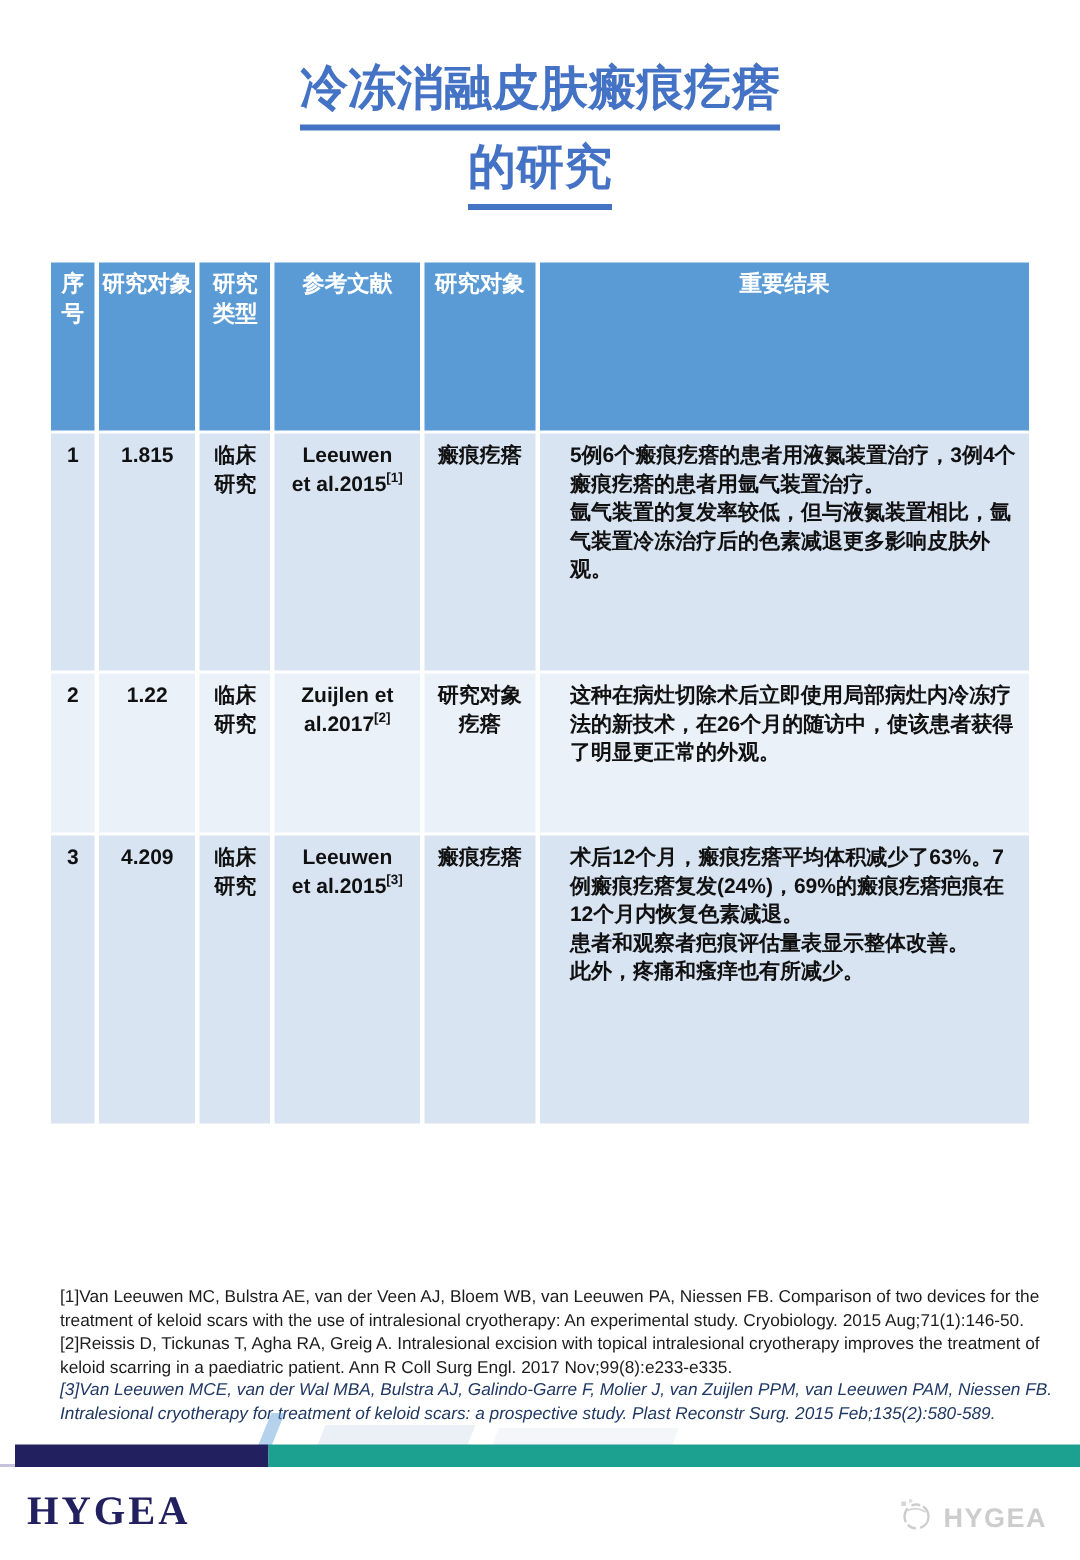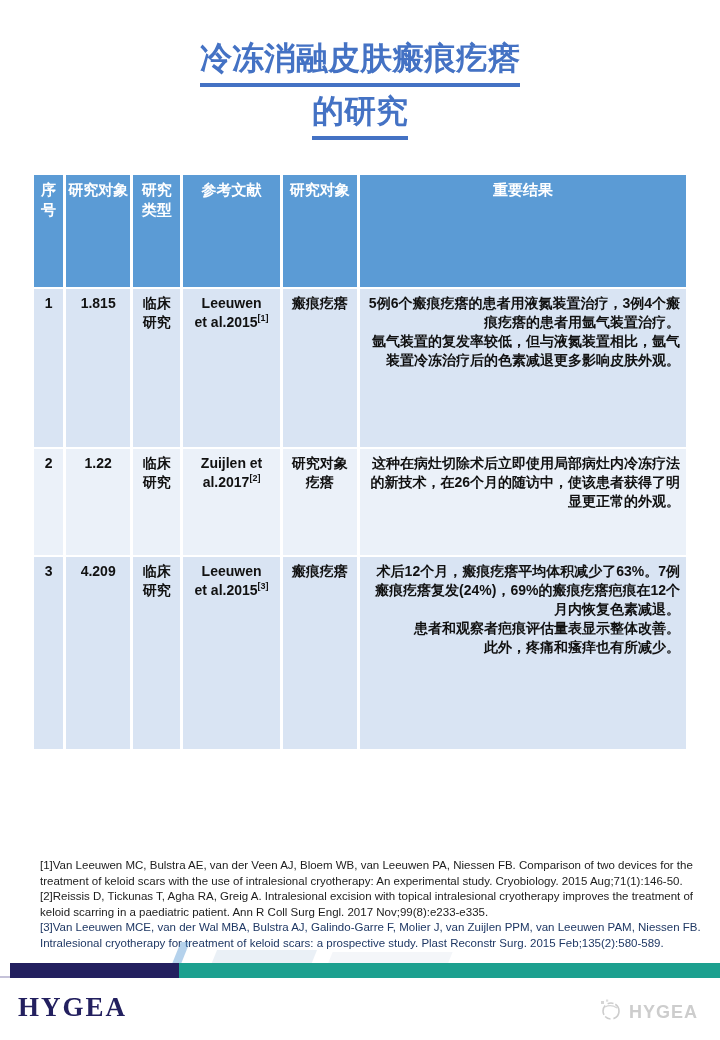--- a/index.html
+++ b/index.html
@@ -17,28 +17,28 @@
   .c0 { width: 29px; } .c1 { width: 64px; } .c2 { width: 47px; }
   .c3 { width: 96px; } .c4 { width: 74px; } .c5 { width: 325px; }
   th, td { vertical-align: top; font-weight: bold; }
   th { background: #5B9BD5; color: #ffffff; font-size: 15px; line-height: 20px;
        text-align: center; padding: 5px 2px; height: 112px; white-space: pre-line; }
   td { color: #111111; font-size: 14px; line-height: 19px; text-align: center;
        padding: 5px 2px; white-space: pre-line; }
   tr.odd td { background: #D9E4F3; }
   tr.even td { background: #EBF1F9; }
   tr.r1 td { height: 158px; } tr.r2 td { height: 106px; } tr.r3 td { height: 192px; }
-  td.result { text-align: right; padding: 5px 6px 5px 7px; }
+  td.result { text-align: left; padding: 5px 6px 5px 20px; }
   sup { font-size: 9px; vertical-align: super; line-height: 0; }
 
   
   .footnotes { position: absolute; left: 8px; top: 858px; width: 706px;
                font-size: 11.5px; line-height: 15.5px; color: #1c1c1c; }
   .footnote { white-space: normal; margin-left: 32px; }
-  .footnote.navy { color: #1F3864; }
+  .footnote.navy { color: #1F3864; font-style: italic; }
 
   
   .deco { position: absolute; }
   .deco-1 { left: 176px; top: 942px; width: 9px; height: 24px;
             background: rgba(91,155,213,0.45); transform: skewX(-22deg); }
   .deco-2 { left: 214px; top: 950px; width: 100px; height: 15px;
             background: rgba(160,185,215,0.22); transform: skewX(-22deg); }
   .deco-3 { left: 330px; top: 952px; width: 120px; height: 13px;
             background: rgba(180,195,215,0.15); transform: skewX(-22deg); }
   .footer-bar { position: absolute; left: 0; top: 963px; width: 720px; height: 15px;

